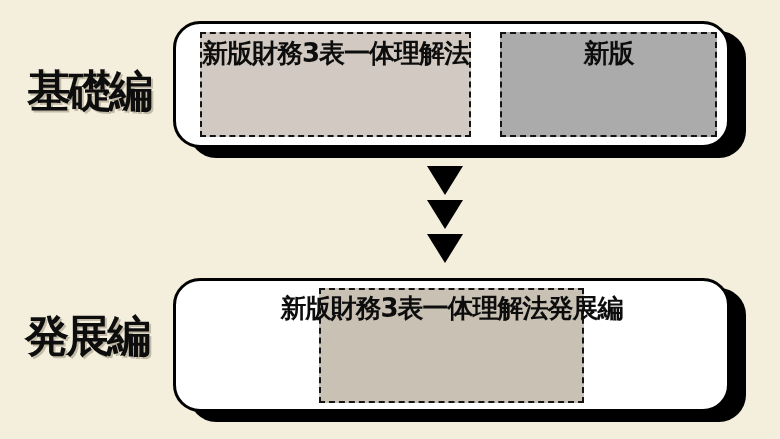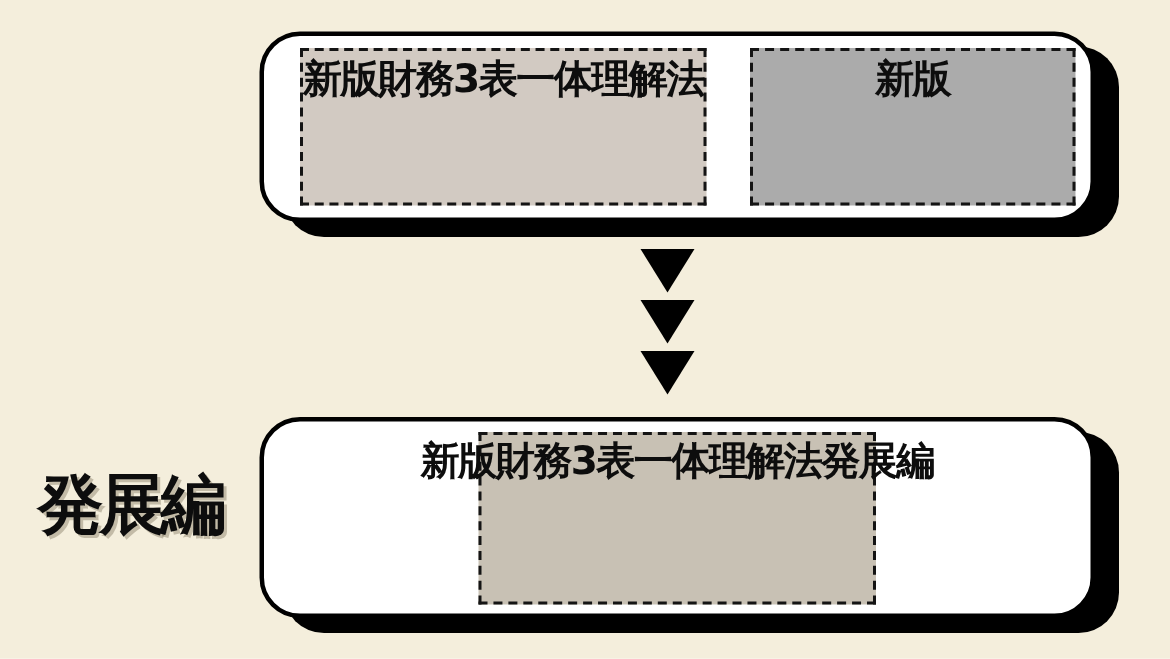--- a/index.html
+++ b/index.html
@@ -39,20 +39,21 @@
     width:0;height:0;
     border-left:18px solid transparent;border-right:18px solid transparent;
     border-top:29px solid #000;
   }
 </style>
 </head>
 <body>
 
 <div class="canvas">
 
+  <div class="row-label basics">基礎編</div>
 
   <div class="panel top">
     <div class="book beige">
       <span>新版</span>
       <span>財務3表一体理解法</span>
     </div>
     <div class="book gray">
       <span>新版</span>
     </div>
   </div>

